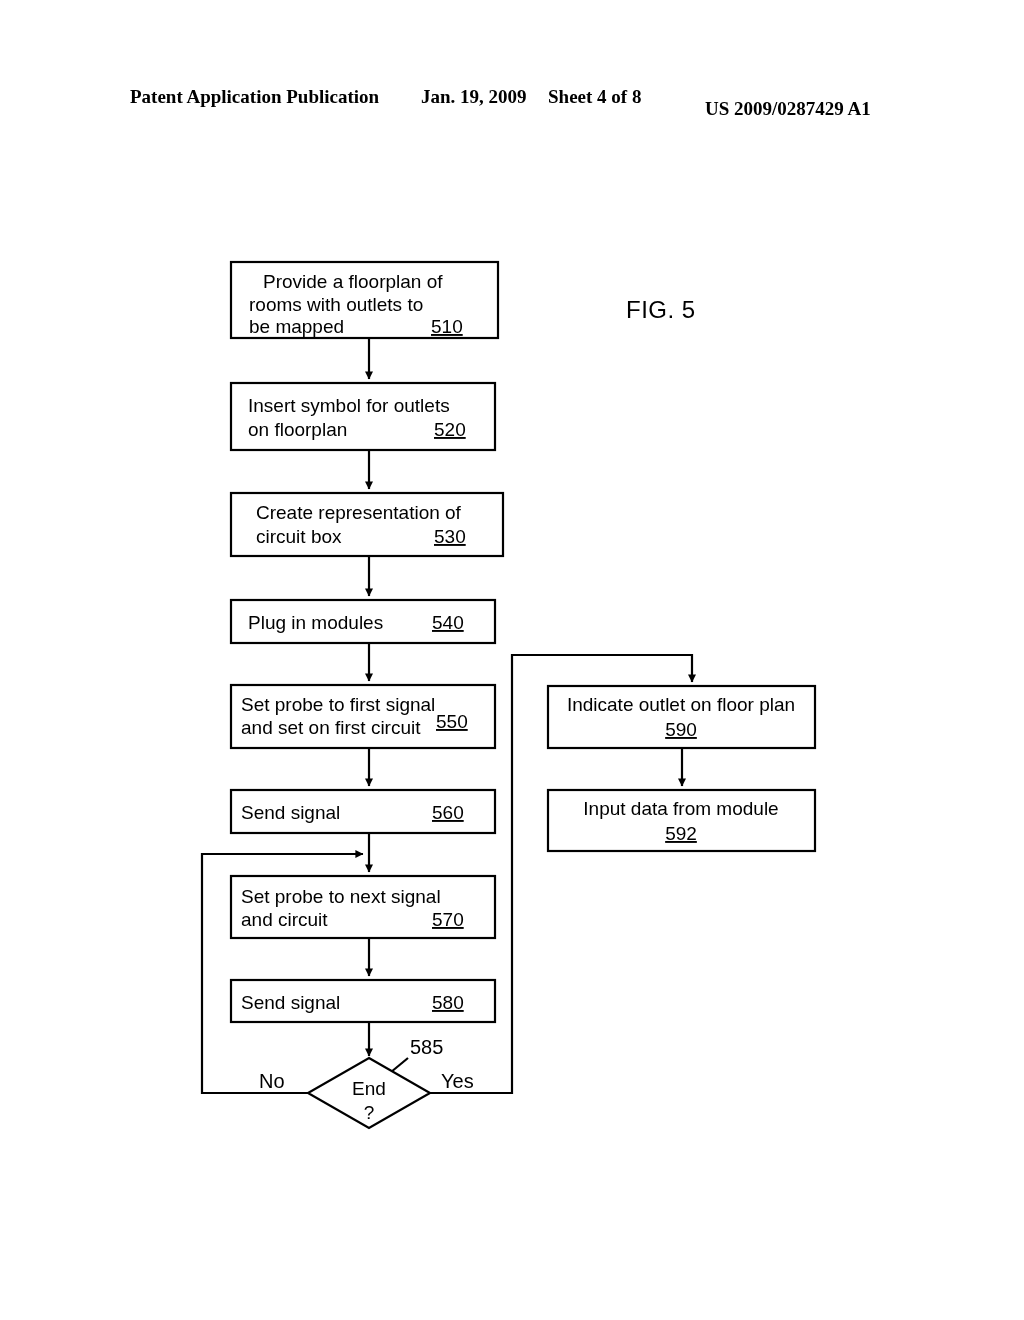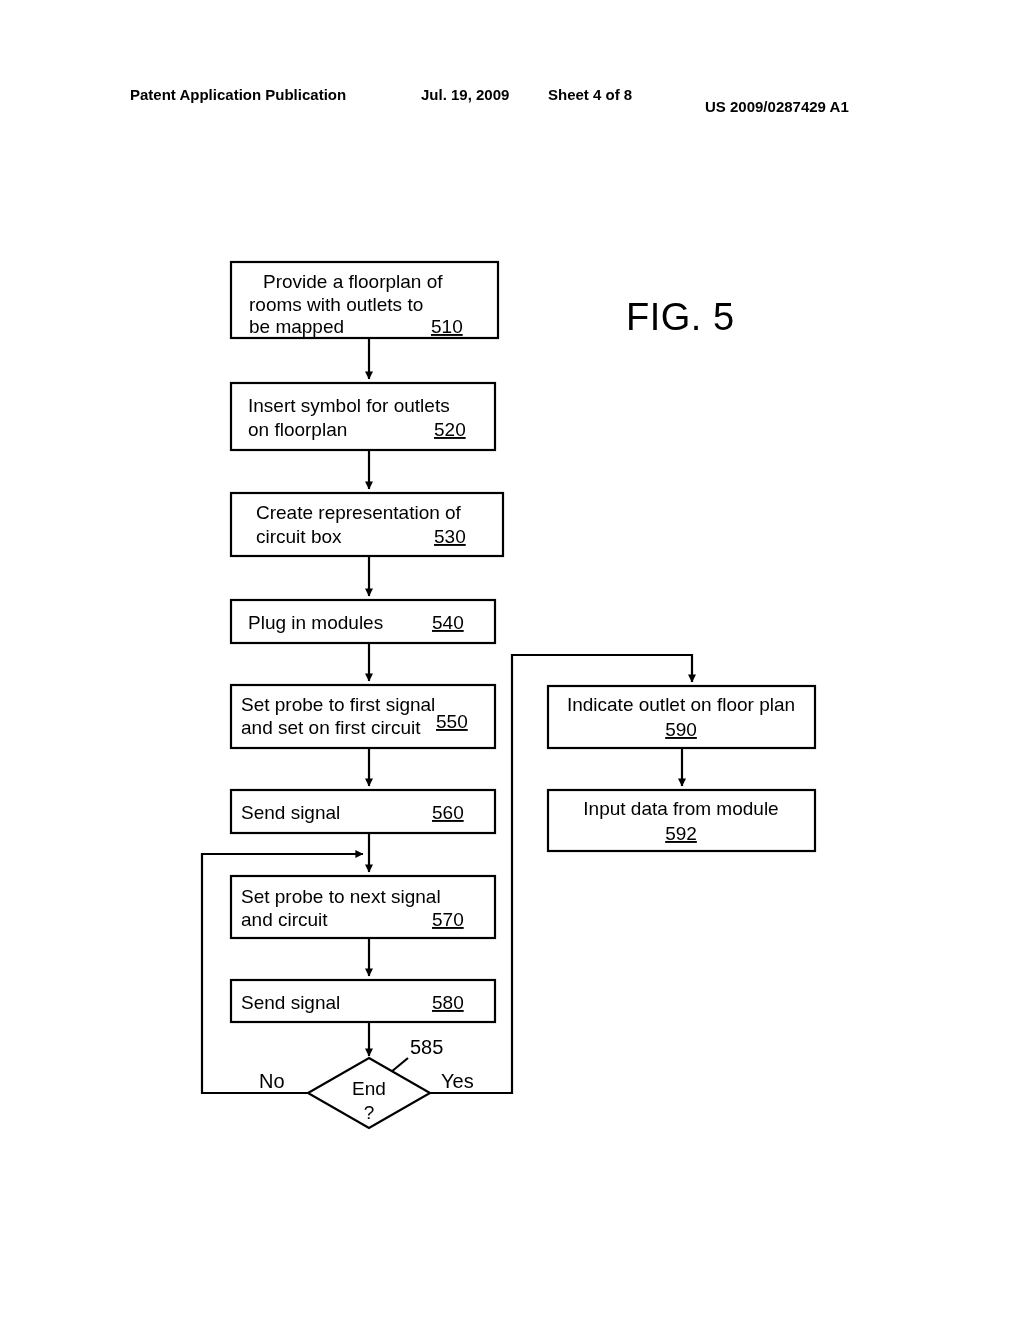--- a/index.html
+++ b/index.html
@@ -16,23 +16,23 @@
     overflow: hidden;
   }
 
   
   #patent-header {
     position: absolute;
     top: 86px;
     left: 130px;
     width: 760px;
     height: 26px;
-    font-family: Liberation Sans, sans-serif;
+    font-family: Liberation Serif, serif;
     font-weight: bold;
-    font-size: 15px;
+    font-size: 19px;
     white-space: nowrap;
   }
   #patent-header .hdr-pub {
     position: absolute;
     left: 0px;
     top: 0px;
   }
   #patent-header .hdr-date {
     position: absolute;
     left: 291px;
@@ -47,21 +47,21 @@
     position: absolute;
     left: 575px;
     top: 12px;
   }
 
   
   #figure-label {
     position: absolute;
     left: 626px;
     top: 296px;
-    font-size: 38px;
+    font-size: 24px;
     letter-spacing: 0.5px;
     white-space: nowrap;
   }
 
   
   #flowchart-svg {
     position: absolute;
     left: 0px;
     top: 0px;
     width: 1024px;
@@ -112,21 +112,21 @@
     font-family: "Liberation Sans", sans-serif;
     font-size: 19px;
     fill: #000000;
   }
 </style>
 </head>
 <body>
 
 <div id="patent-header">
   <span class="hdr-pub">Patent Application Publication</span>
-  <span class="hdr-date">Jul. 19, 2009</span>
+  <span class="hdr-date">Jan. 19, 2009</span>
   <span class="hdr-sheet">Sheet 4 of 8</span>
   <span class="hdr-number">US 2009/0287429 A1</span>
 </div>
 
 <div id="figure-label">FIG. 5</div>
 
 <svg id="flowchart-svg" viewBox="0 0 1024 1320" xmlns="http://www.w3.org/2000/svg">
 
   <defs>
     <marker id="arrowhead" markerWidth="9" markerHeight="9" refX="7.6" refY="4" orient="auto" markerUnits="userSpaceOnUse">

